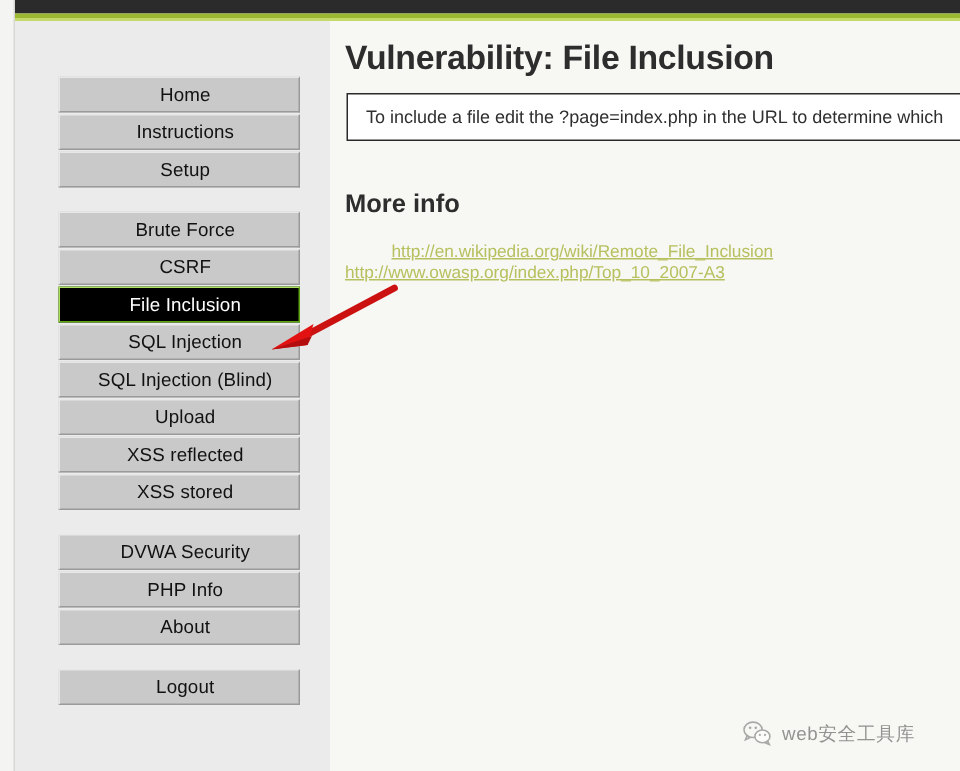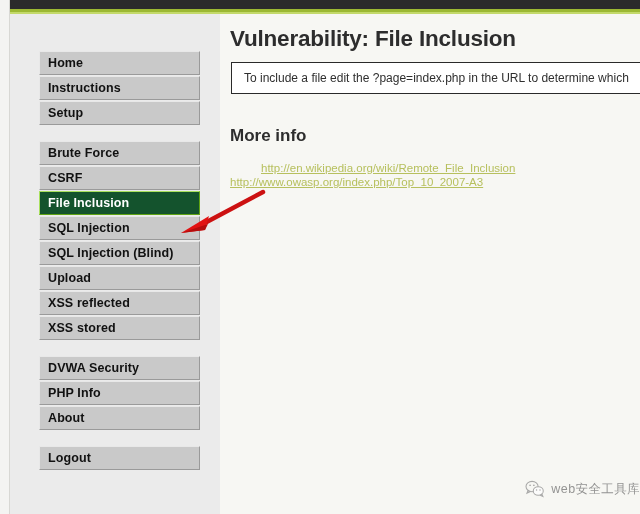--- a/index.html
+++ b/index.html
@@ -89,28 +89,29 @@
     line-height: 22px;
     margin-bottom: 1px;
     padding-left: 8px;
     background: #c9c9c9;
     border-top: 1px solid #e8e8e8;
     border-left: 1px solid #e8e8e8;
     border-right: 1px solid #9a9a9a;
     border-bottom: 1px solid #9a9a9a;
     color: #111111;
     font-size: 12.5px;
-    font-weight: bold;
+    font-weight: normal;
     letter-spacing: 0.1px;
     white-space: nowrap;
     overflow: hidden;
     cursor: pointer;
+    text-align: center;
   }
   .nav-btn.active {
-    background: #14532d;
+    background: #000000;
     color: #ffffff;
     border-top: 1px solid #a9e05e;
     border-left: 1px solid #a9e05e;
     border-right: 1px solid #5fa313;
     border-bottom: 1px solid #5fa313;
   }
   .nav-gap {
     display: block;
     height: 15px;
   }
@@ -183,21 +184,21 @@
     top: 180px;
     width: 120px;
     height: 62px;
     z-index: 10;
     pointer-events: none;
   }
 
   
   #watermark {
     position: absolute;
-    right: 0;
+    right: 30px;
     bottom: 14px;
     height: 22px;
     display: flex;
     align-items: center;
     gap: 6px;
     z-index: 9;
     opacity: 0.72;
   }
   #wm-icon { display: block; }
   #wm-text {

